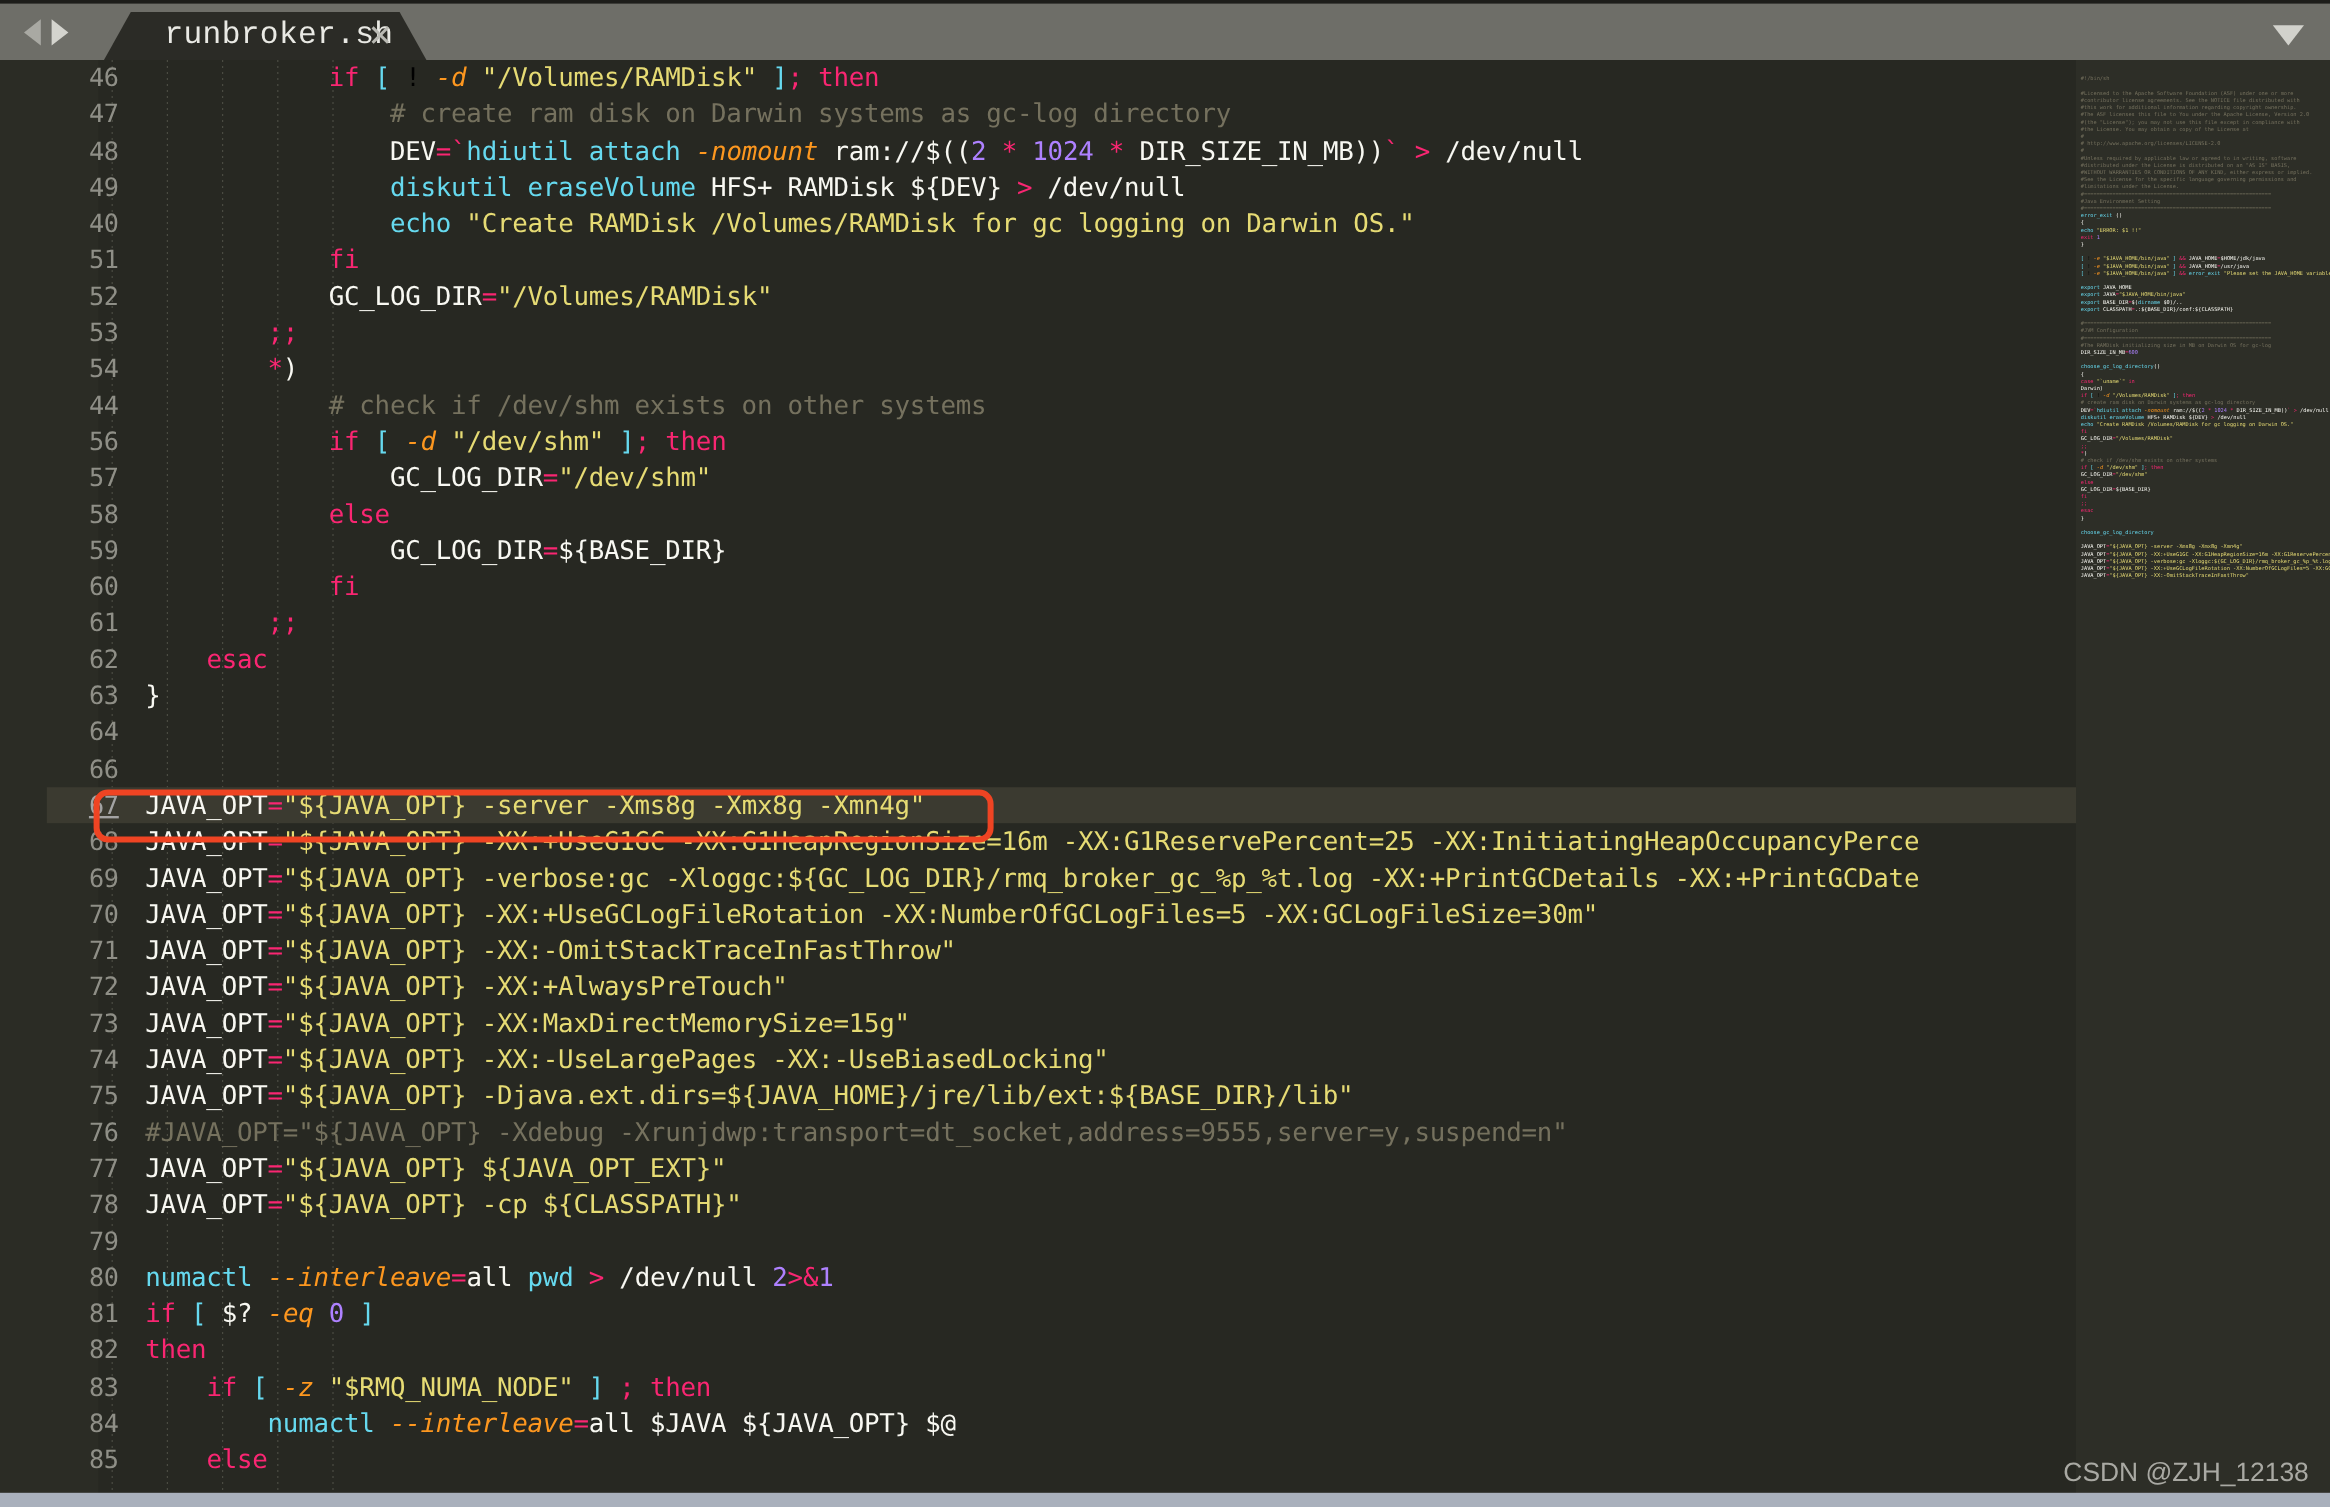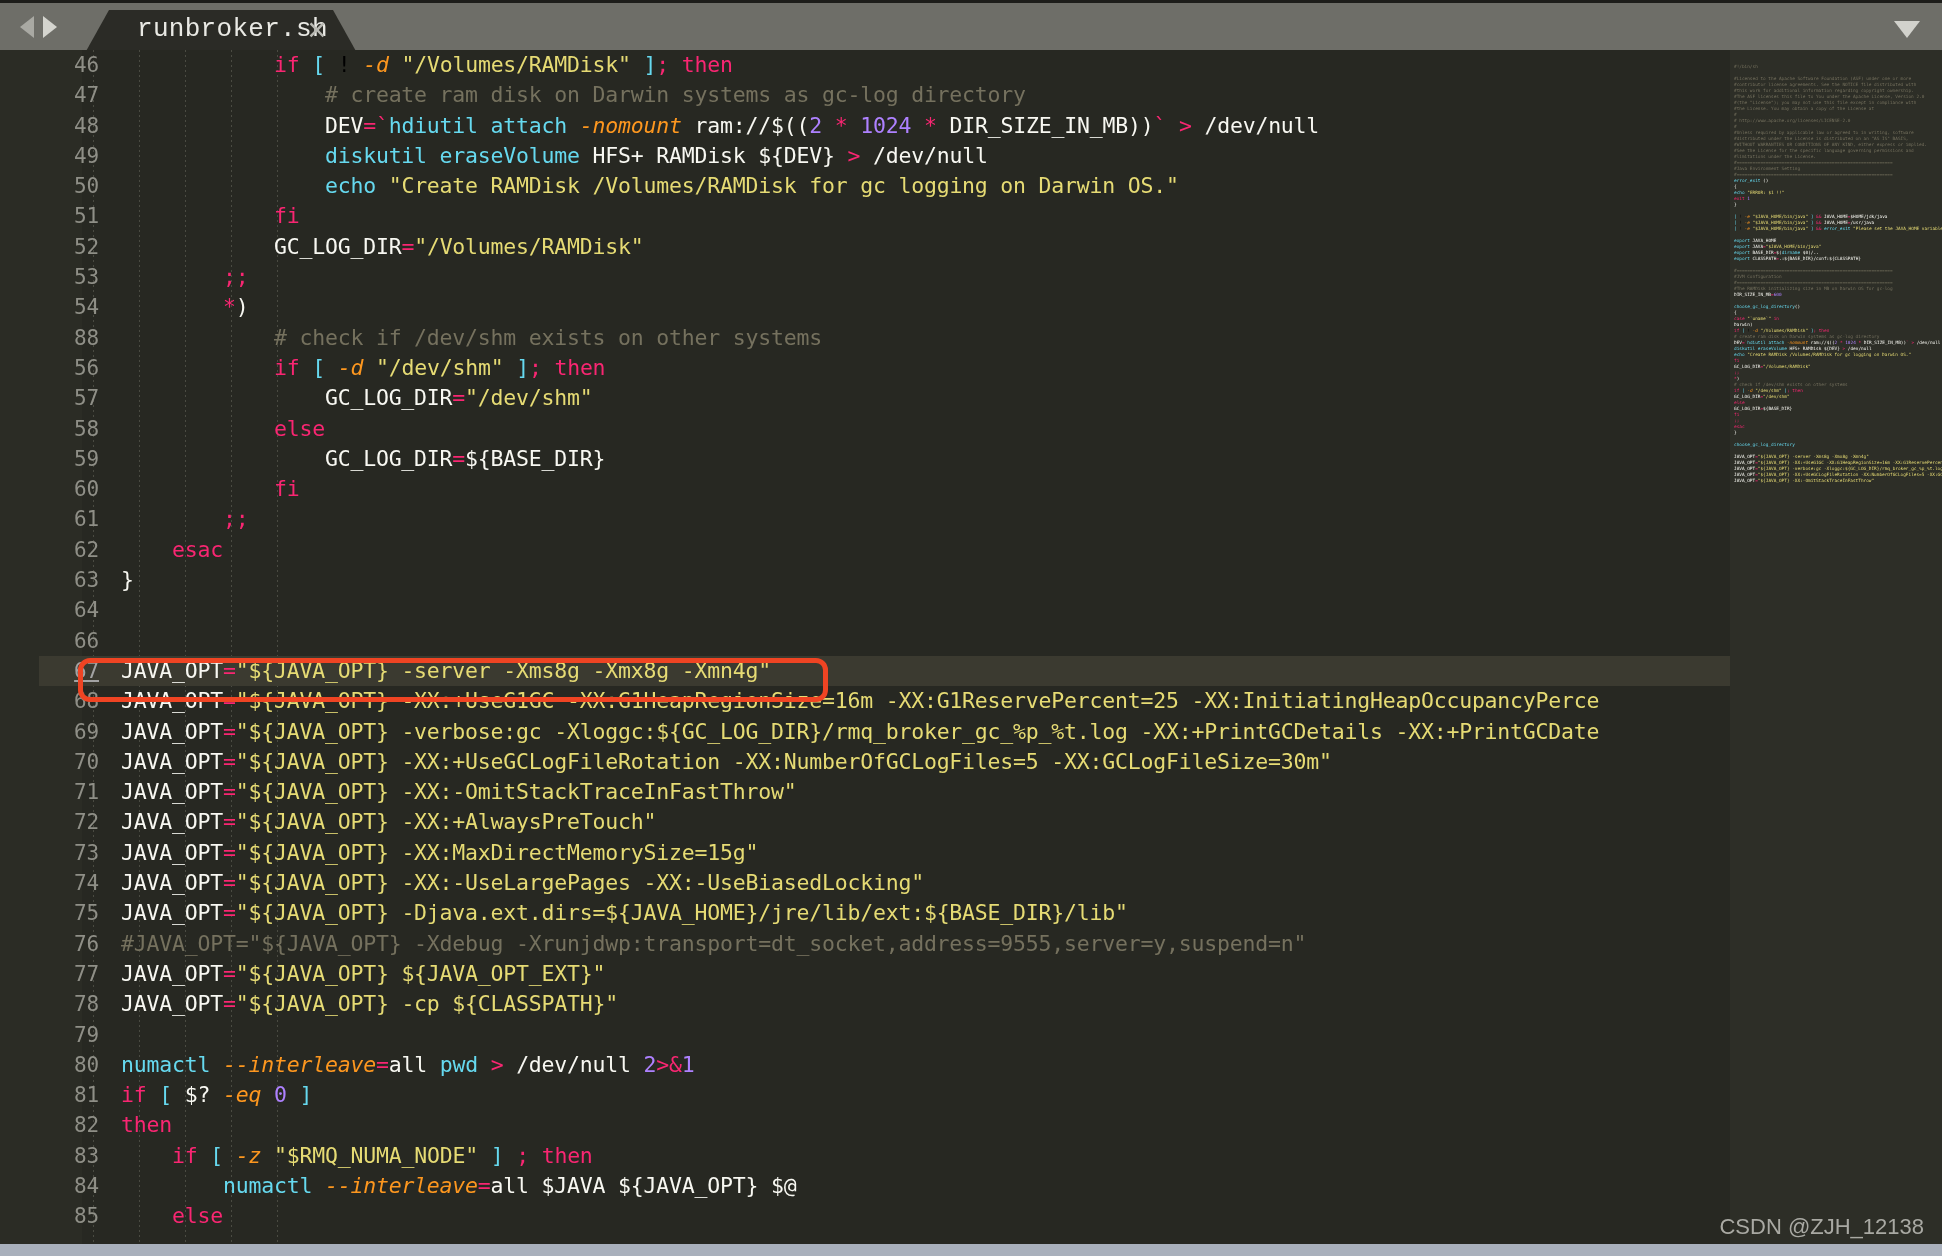--- a/index.html
+++ b/index.html
@@ -108,26 +108,26 @@
       <div class="guide" style="left:103px"></div>
       <div class="guide" style="left:149px"></div>
       <div class="guide" style="left:195px"></div>
     </div>
 
     <div id="codewrap">
         <div class="row"><span class="num">46</span><span class="code">            <span class="kw">if</span> <span class="par">[</span> ! <span class="flg">-d</span> <span class="str">"/Volumes/RAMDisk"</span> <span class="par">]</span><span class="op">;</span> <span class="kw">then</span></span></div>
         <div class="row"><span class="num">47</span><span class="code"><span class="cmt">                # create ram disk on Darwin systems as gc-log directory</span></span></div>
         <div class="row"><span class="num">48</span><span class="code">                <span class="pl">DEV</span><span class="op">=</span><span class="op">`</span><span class="fn">hdiutil</span> <span class="fn">attach</span> <span class="flg">-nomount</span> <span class="pl">ram://$</span><span class="pl">(</span><span class="pl">(</span><span class="num2">2</span> <span class="op">*</span> <span class="num2">1024</span> <span class="op">*</span> <span class="pl">DIR_SIZE_IN_MB</span><span class="pl">)</span><span class="pl">)</span><span class="op">`</span> <span class="op">&gt;</span> <span class="pl">/dev/null</span></span></div>
         <div class="row"><span class="num">49</span><span class="code">                <span class="fn">diskutil</span> <span class="fn">eraseVolume</span> <span class="pl">HFS+</span> <span class="pl">RAMDisk</span> <span class="pl">$</span><span class="pl">{</span><span class="pl">DEV</span><span class="pl">}</span> <span class="op">&gt;</span> <span class="pl">/dev/null</span></span></div>
-        <div class="row"><span class="num">50</span><span class="code">                <span class="fn">echo</span> <span class="str">"Create RAMDisk /Volumes/RAMDisk for gc logging on Darwin OS."</span></span></div>
+        <div class="row"><span class="num">40</span><span class="code">                <span class="fn">echo</span> <span class="str">"Create RAMDisk /Volumes/RAMDisk for gc logging on Darwin OS."</span></span></div>
         <div class="row"><span class="num">51</span><span class="code">            <span class="kw">fi</span></span></div>
         <div class="row"><span class="num">52</span><span class="code">            <span class="pl">GC_LOG_DIR</span><span class="op">=</span><span class="str">"/Volumes/RAMDisk"</span></span></div>
         <div class="row"><span class="num">53</span><span class="code">        <span class="op">;</span><span class="op">;</span></span></div>
         <div class="row"><span class="num">54</span><span class="code">        <span class="op">*</span><span class="pl">)</span></span></div>
-        <div class="row"><span class="num">88</span><span class="code"><span class="cmt">            # check if /dev/shm exists on other systems</span></span></div>
+        <div class="row"><span class="num">44</span><span class="code"><span class="cmt">            # check if /dev/shm exists on other systems</span></span></div>
         <div class="row"><span class="num">56</span><span class="code">            <span class="kw">if</span> <span class="par">[</span> <span class="flg">-d</span> <span class="str">"/dev/shm"</span> <span class="par">]</span><span class="op">;</span> <span class="kw">then</span></span></div>
         <div class="row"><span class="num">57</span><span class="code">                <span class="pl">GC_LOG_DIR</span><span class="op">=</span><span class="str">"/dev/shm"</span></span></div>
         <div class="row"><span class="num">58</span><span class="code">            <span class="kw">else</span></span></div>
         <div class="row"><span class="num">59</span><span class="code">                <span class="pl">GC_LOG_DIR</span><span class="op">=</span><span class="pl">$</span><span class="pl">{</span><span class="pl">BASE_DIR</span><span class="pl">}</span></span></div>
         <div class="row"><span class="num">60</span><span class="code">            <span class="kw">fi</span></span></div>
         <div class="row"><span class="num">61</span><span class="code">        <span class="op">;</span><span class="op">;</span></span></div>
         <div class="row"><span class="num">62</span><span class="code">    <span class="kw">esac</span></span></div>
         <div class="row"><span class="num">63</span><span class="code"><span class="pl">}</span></span></div>
         <div class="row"><span class="num">64</span><span class="code"></span></div>
         <div class="row"><span class="num">66</span><span class="code"></span></div>

